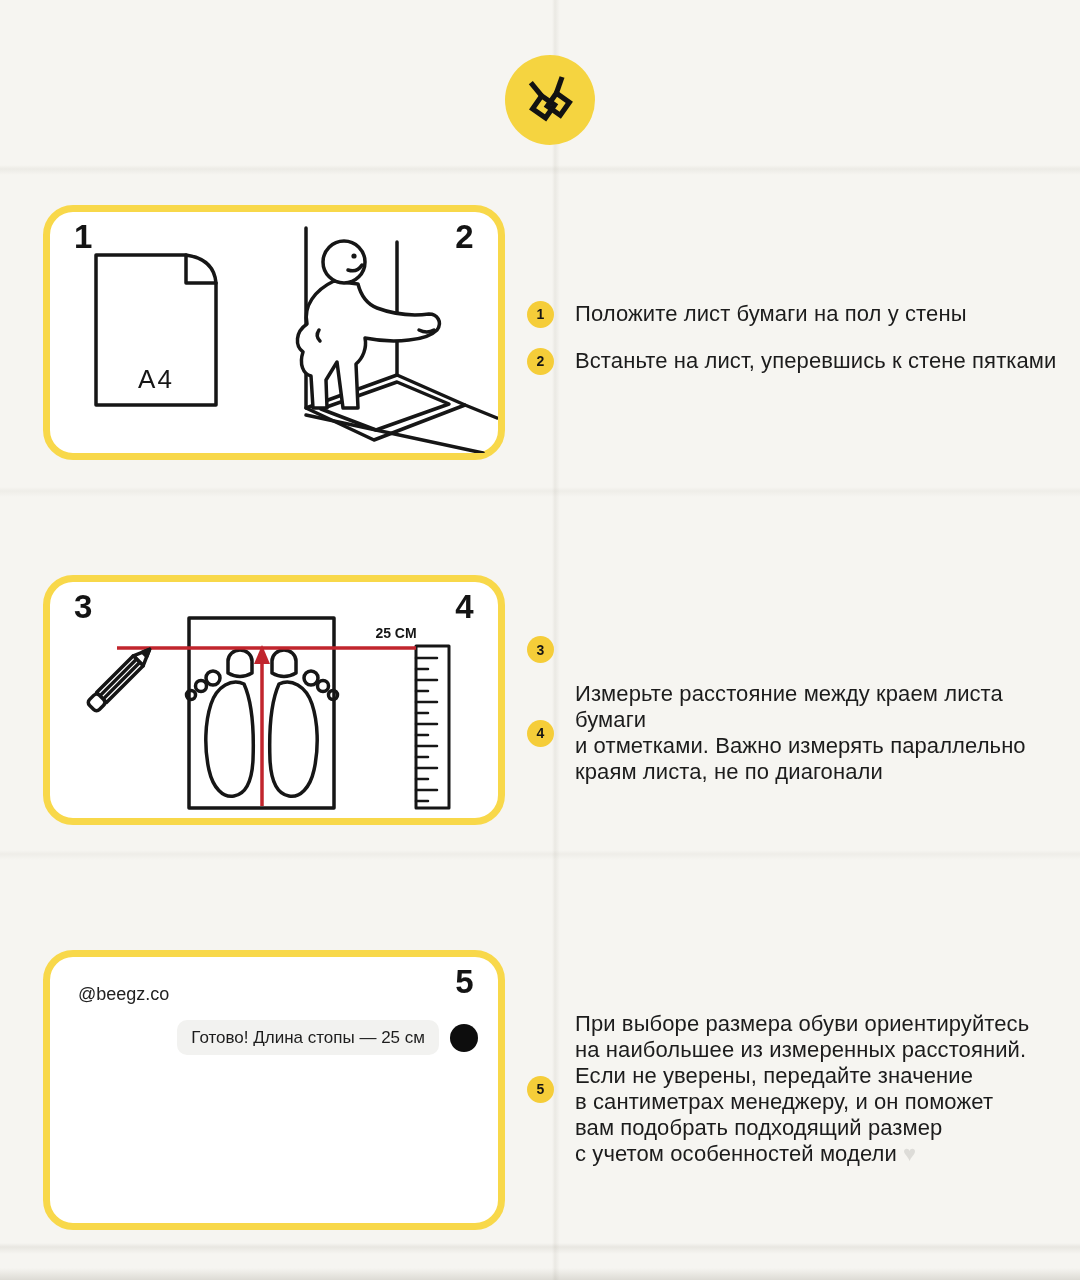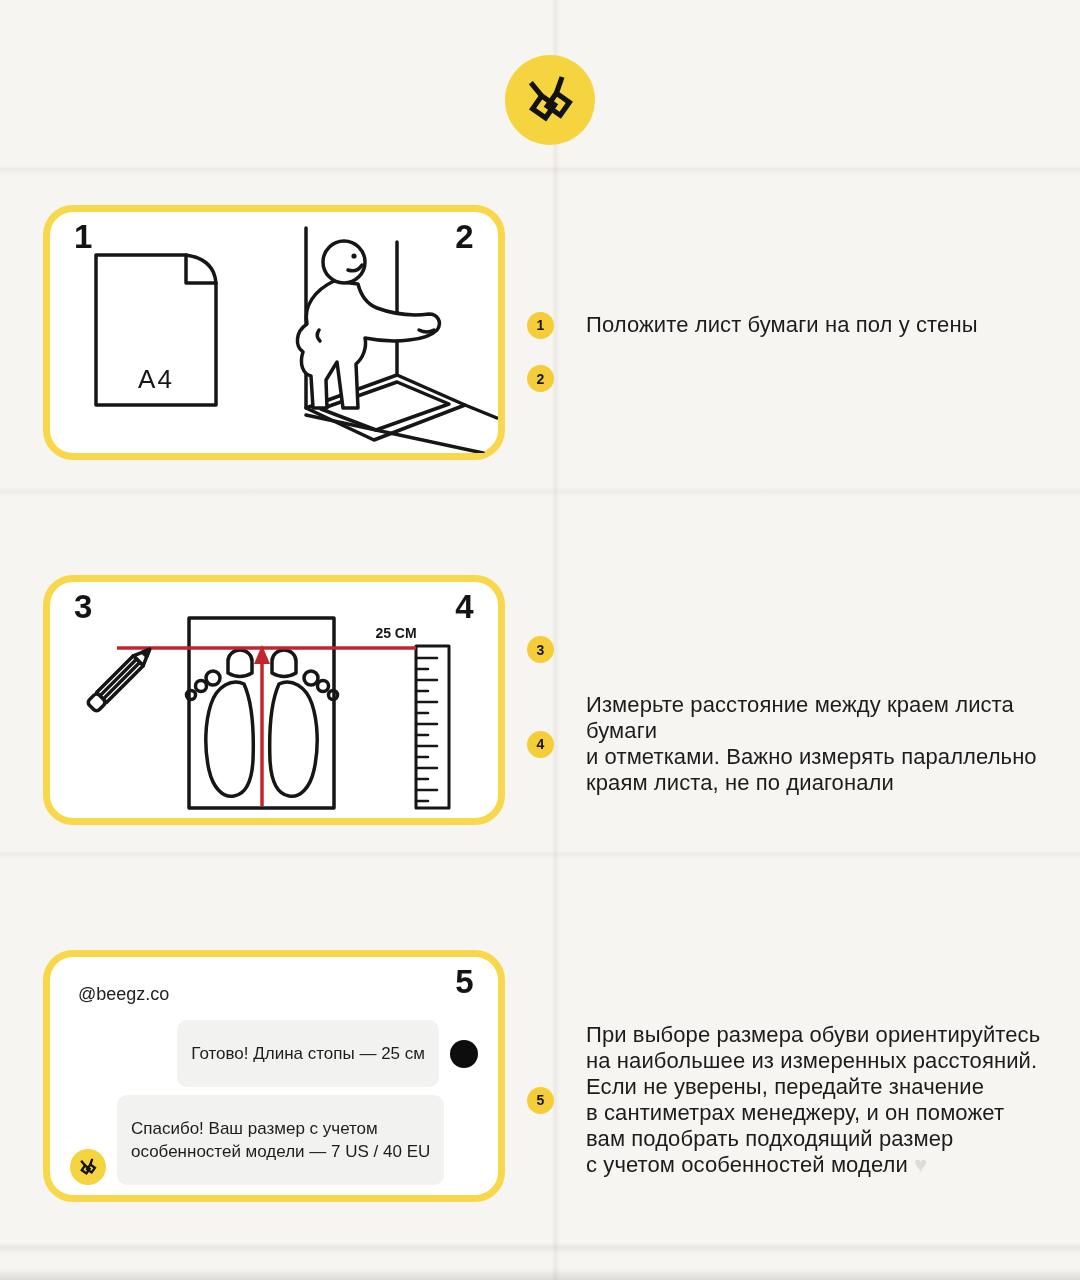--- a/index.html
+++ b/index.html
@@ -25,49 +25,49 @@
   .logo{
     position:absolute;left:505px;top:55px;width:90px;height:90px;border-radius:50%;
     background:#F5D440;display:flex;align-items:center;justify-content:center;
   }
   .panel{
     position:absolute;left:43px;width:462px;background:#ffffff;
     border:7px solid #F8D84A;border-radius:30px;box-sizing:border-box;
   }
   .panel1{top:205px;height:255px}
   .panel2{top:575px;height:250px}
-  .panel3{top:950px;height:252px}
+  .panel3{top:950px;height:280px}
   .corner-num{position:absolute;top:6px;font-size:33px;font-weight:700;color:#141414;letter-spacing:.5px}
   .corner-num.left{left:24px}
   .corner-num.right{right:24px}
   .illus{position:absolute;left:0;top:0;width:100%;height:100%}
   .illus path,.illus rect,.illus line,.illus circle,.illus polyline{vector-effect:none}
 
   
   .steps{position:absolute;left:527px;display:flex;flex-direction:column}
   .group-a{top:296px;gap:11px}
   .group-b{top:636px;gap:13px}
   .group-c{top:1006px}
   .step-row{display:flex;align-items:center;gap:16px}
   .badge{
     flex:0 0 auto;width:27px;height:27px;border-radius:50%;background:#F5CD39;
     display:flex;align-items:center;justify-content:center;
     font-size:14px;font-weight:700;color:#151515;
   }
-  .step-text{margin:16px;font-size:22px;line-height:26px;white-space:pre-line;letter-spacing:.1px;color:#1c1c1c}
+  .step-text{margin:5px;font-size:22px;line-height:26px;white-space:pre-line;letter-spacing:.1px;color:#1c1c1c}
   .group-c .step-text{line-height:26px}
   .heart{color:#dddcd8;font-size:22px}
 
   
   .handle{position:absolute;left:28px;top:27px;font-size:18px;color:#222}
   .msg-row{position:absolute;display:flex;gap:11px}
   .msg-row.right{right:20px;top:63px;align-items:center}
   .msg-row.left{left:20px;top:138px;align-items:flex-end}
   .bubble{
-    background:#f2f2f0;border-radius:10px;padding:22px 14px;
+    background:#f2f2f0;border-radius:10px;padding:6px 14px;
     font-size:17px;line-height:23px;white-space:pre-line;color:#1d1d1d;
   }
   .avatar{border-radius:50%}
   .avatar.black{width:28px;height:28px;background:#0d0d0d}
   .avatar.yellow{width:36px;height:36px;background:#F5D440;display:flex;align-items:center;justify-content:center}
 </style>
 </head>
 <body>
 
 <div class="canvas">
@@ -178,43 +178,30 @@
 
   <section class="panel panel3">
     <span class="handle">@beegz.co</span>
     <span class="corner-num right">5</span>
 
     <div class="msg-row right">
       <div class="bubble">Готово! Длина стопы — 25 см</div>
       <div class="avatar black"></div>
     </div>
 
-    <div class="msg-row left">
-      <div class="avatar yellow">
-        <svg width="20" height="20" viewBox="0 0 60 60">
-          <g transform="rotate(-10 30 30)" fill="none" stroke="#121212" stroke-width="7">
-            <path d="M22 24 L13 8"></path>
-            <path d="M38 24 L47 8"></path>
-            <path d="M22 24 L34 36 L22 48 L10 36 Z"></path>
-            <path d="M38 24 L50 36 L38 48 L26 36 Z"></path>
-          </g>
-        </svg>
-      </div>
-      <div class="bubble">Спасибо! Ваш размер с учетом
-особенностей модели — 7 US / 40 EU</div>
-    </div>
   </section>
 
   <div class="steps group-a">
     <div class="step-row">
       <span class="badge">1</span>
       <p class="step-text">Положите лист бумаги на пол у стены</p>
     </div>
     <div class="step-row">
       <span class="badge">2</span>
+      <p class="step-text">Встаньте на лист, уперевшись к стене пятками</p>
     </div>
   </div>
 
   <div class="steps group-b">
     <div class="step-row">
       <span class="badge">3</span>
     </div>
     <div class="step-row">
       <span class="badge">4</span>
       <p class="step-text">Измерьте расстояние между краем листа бумаги

